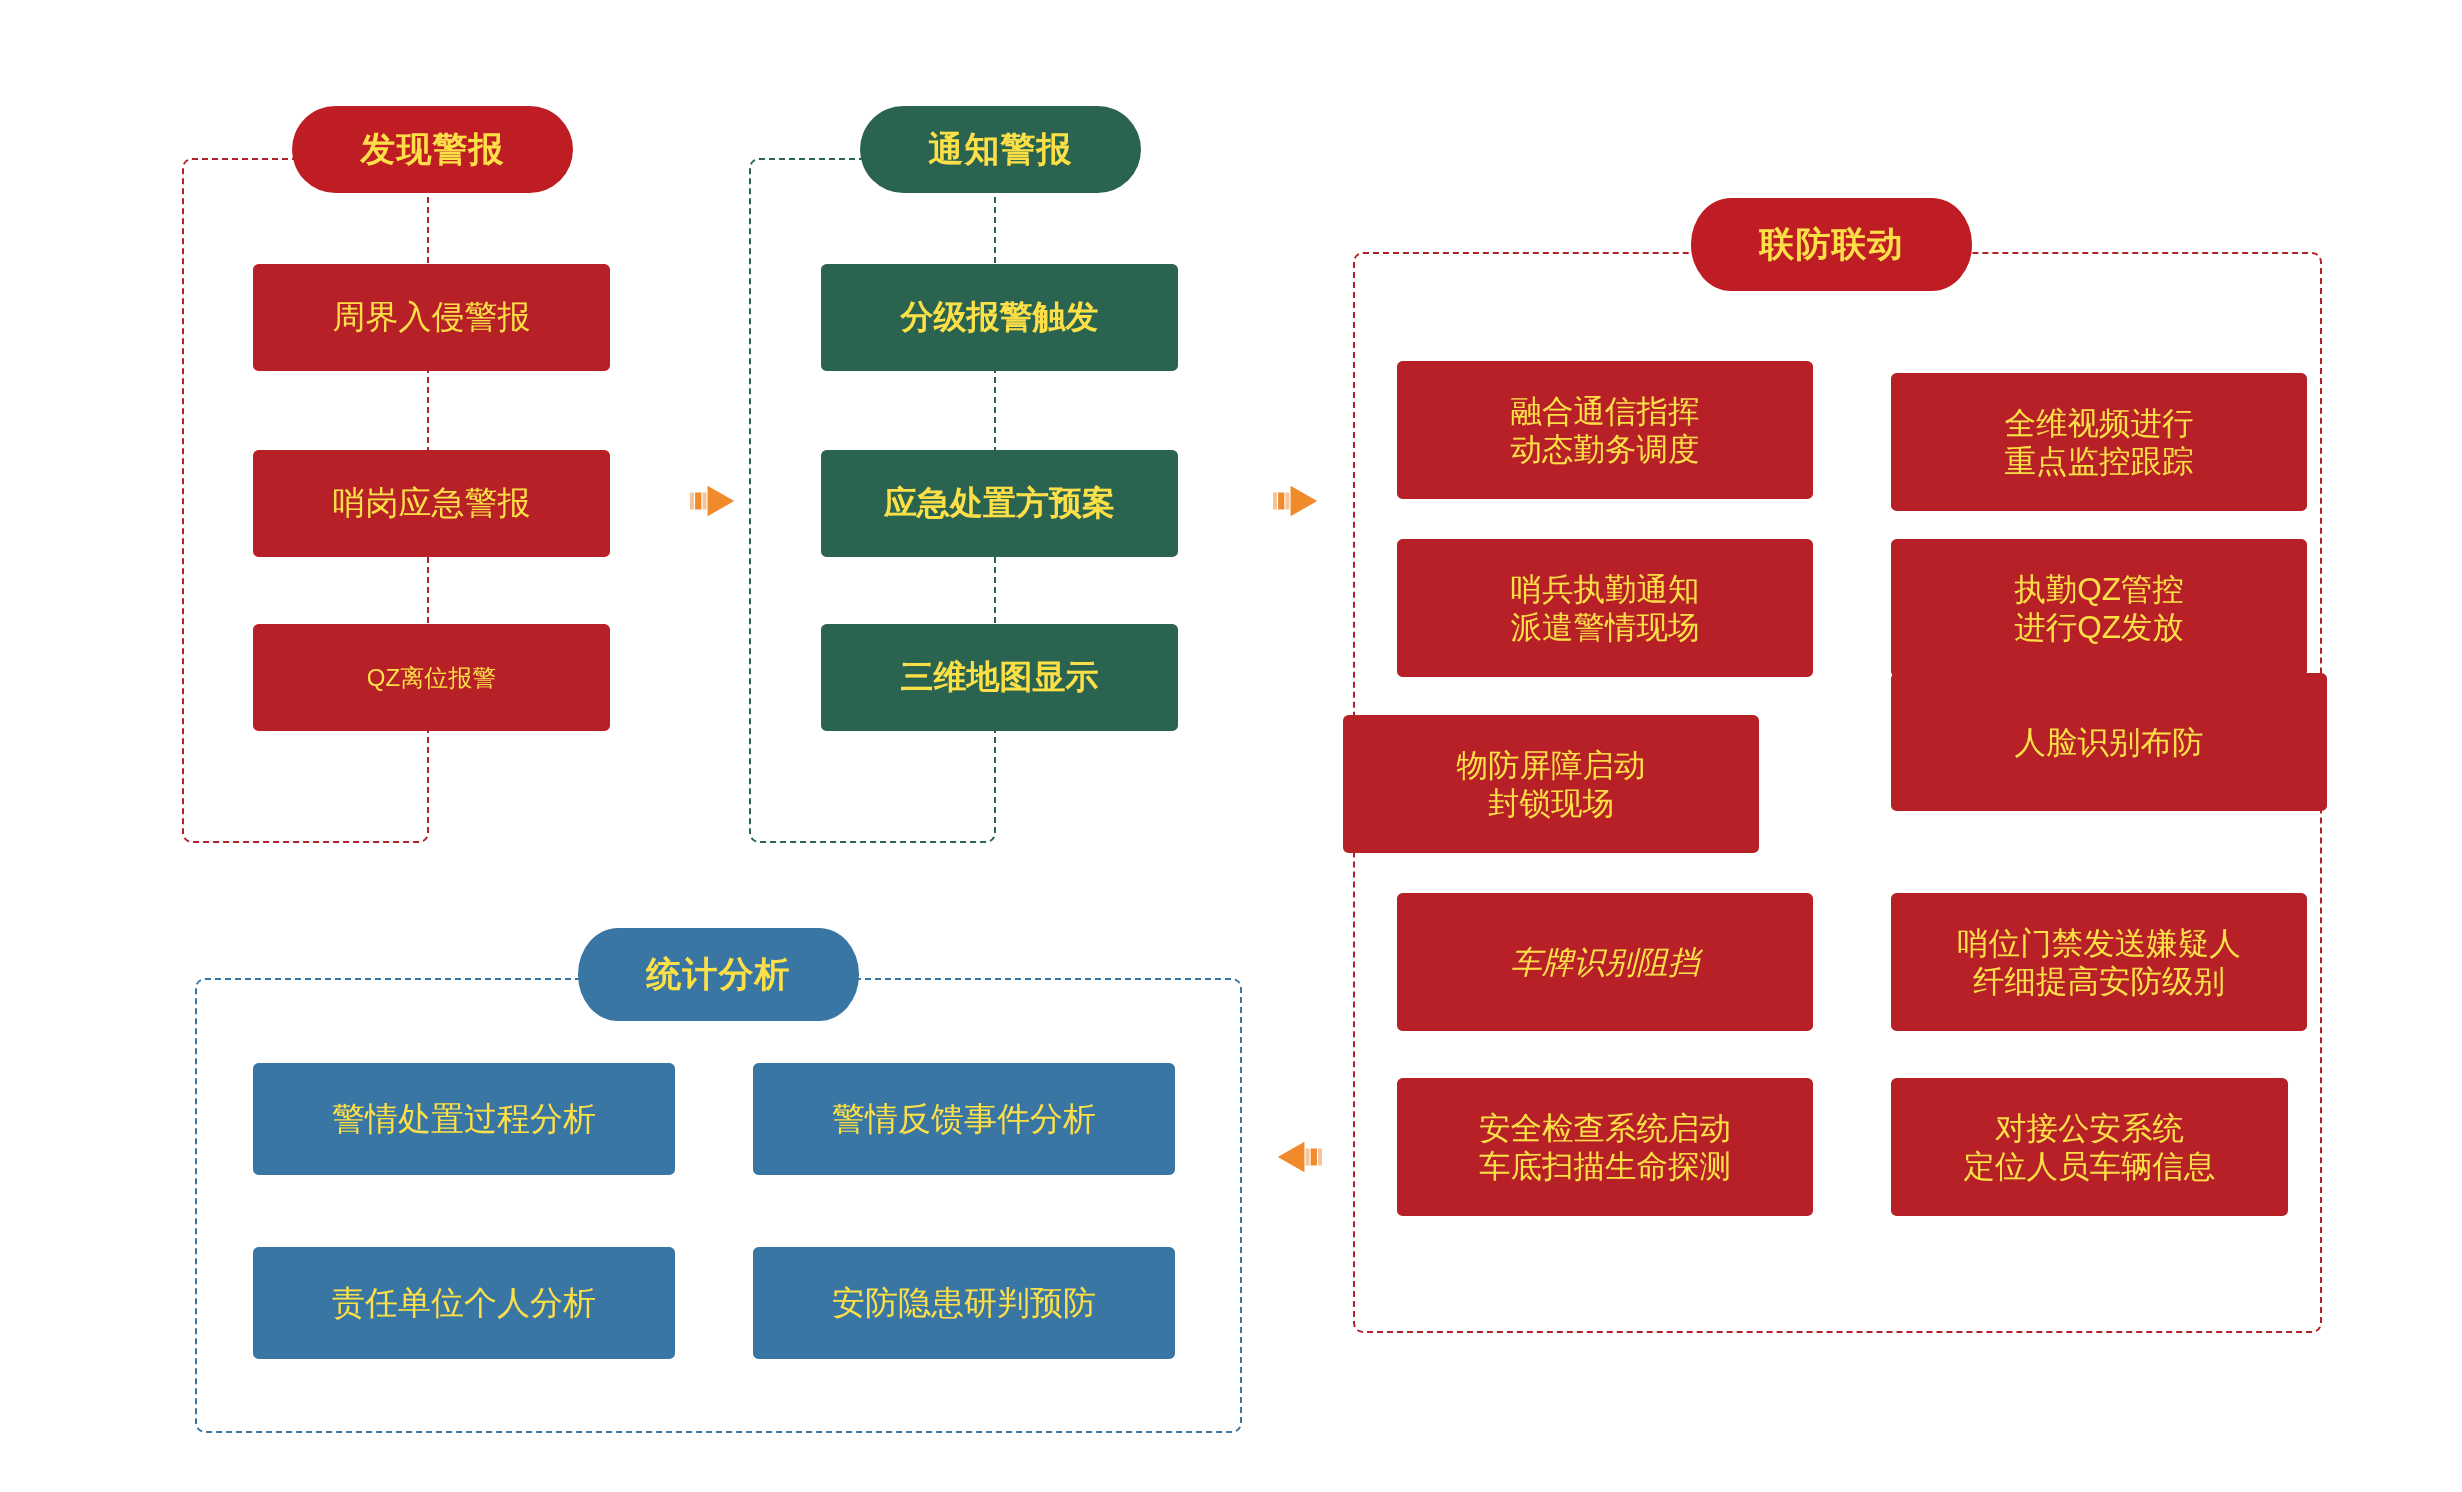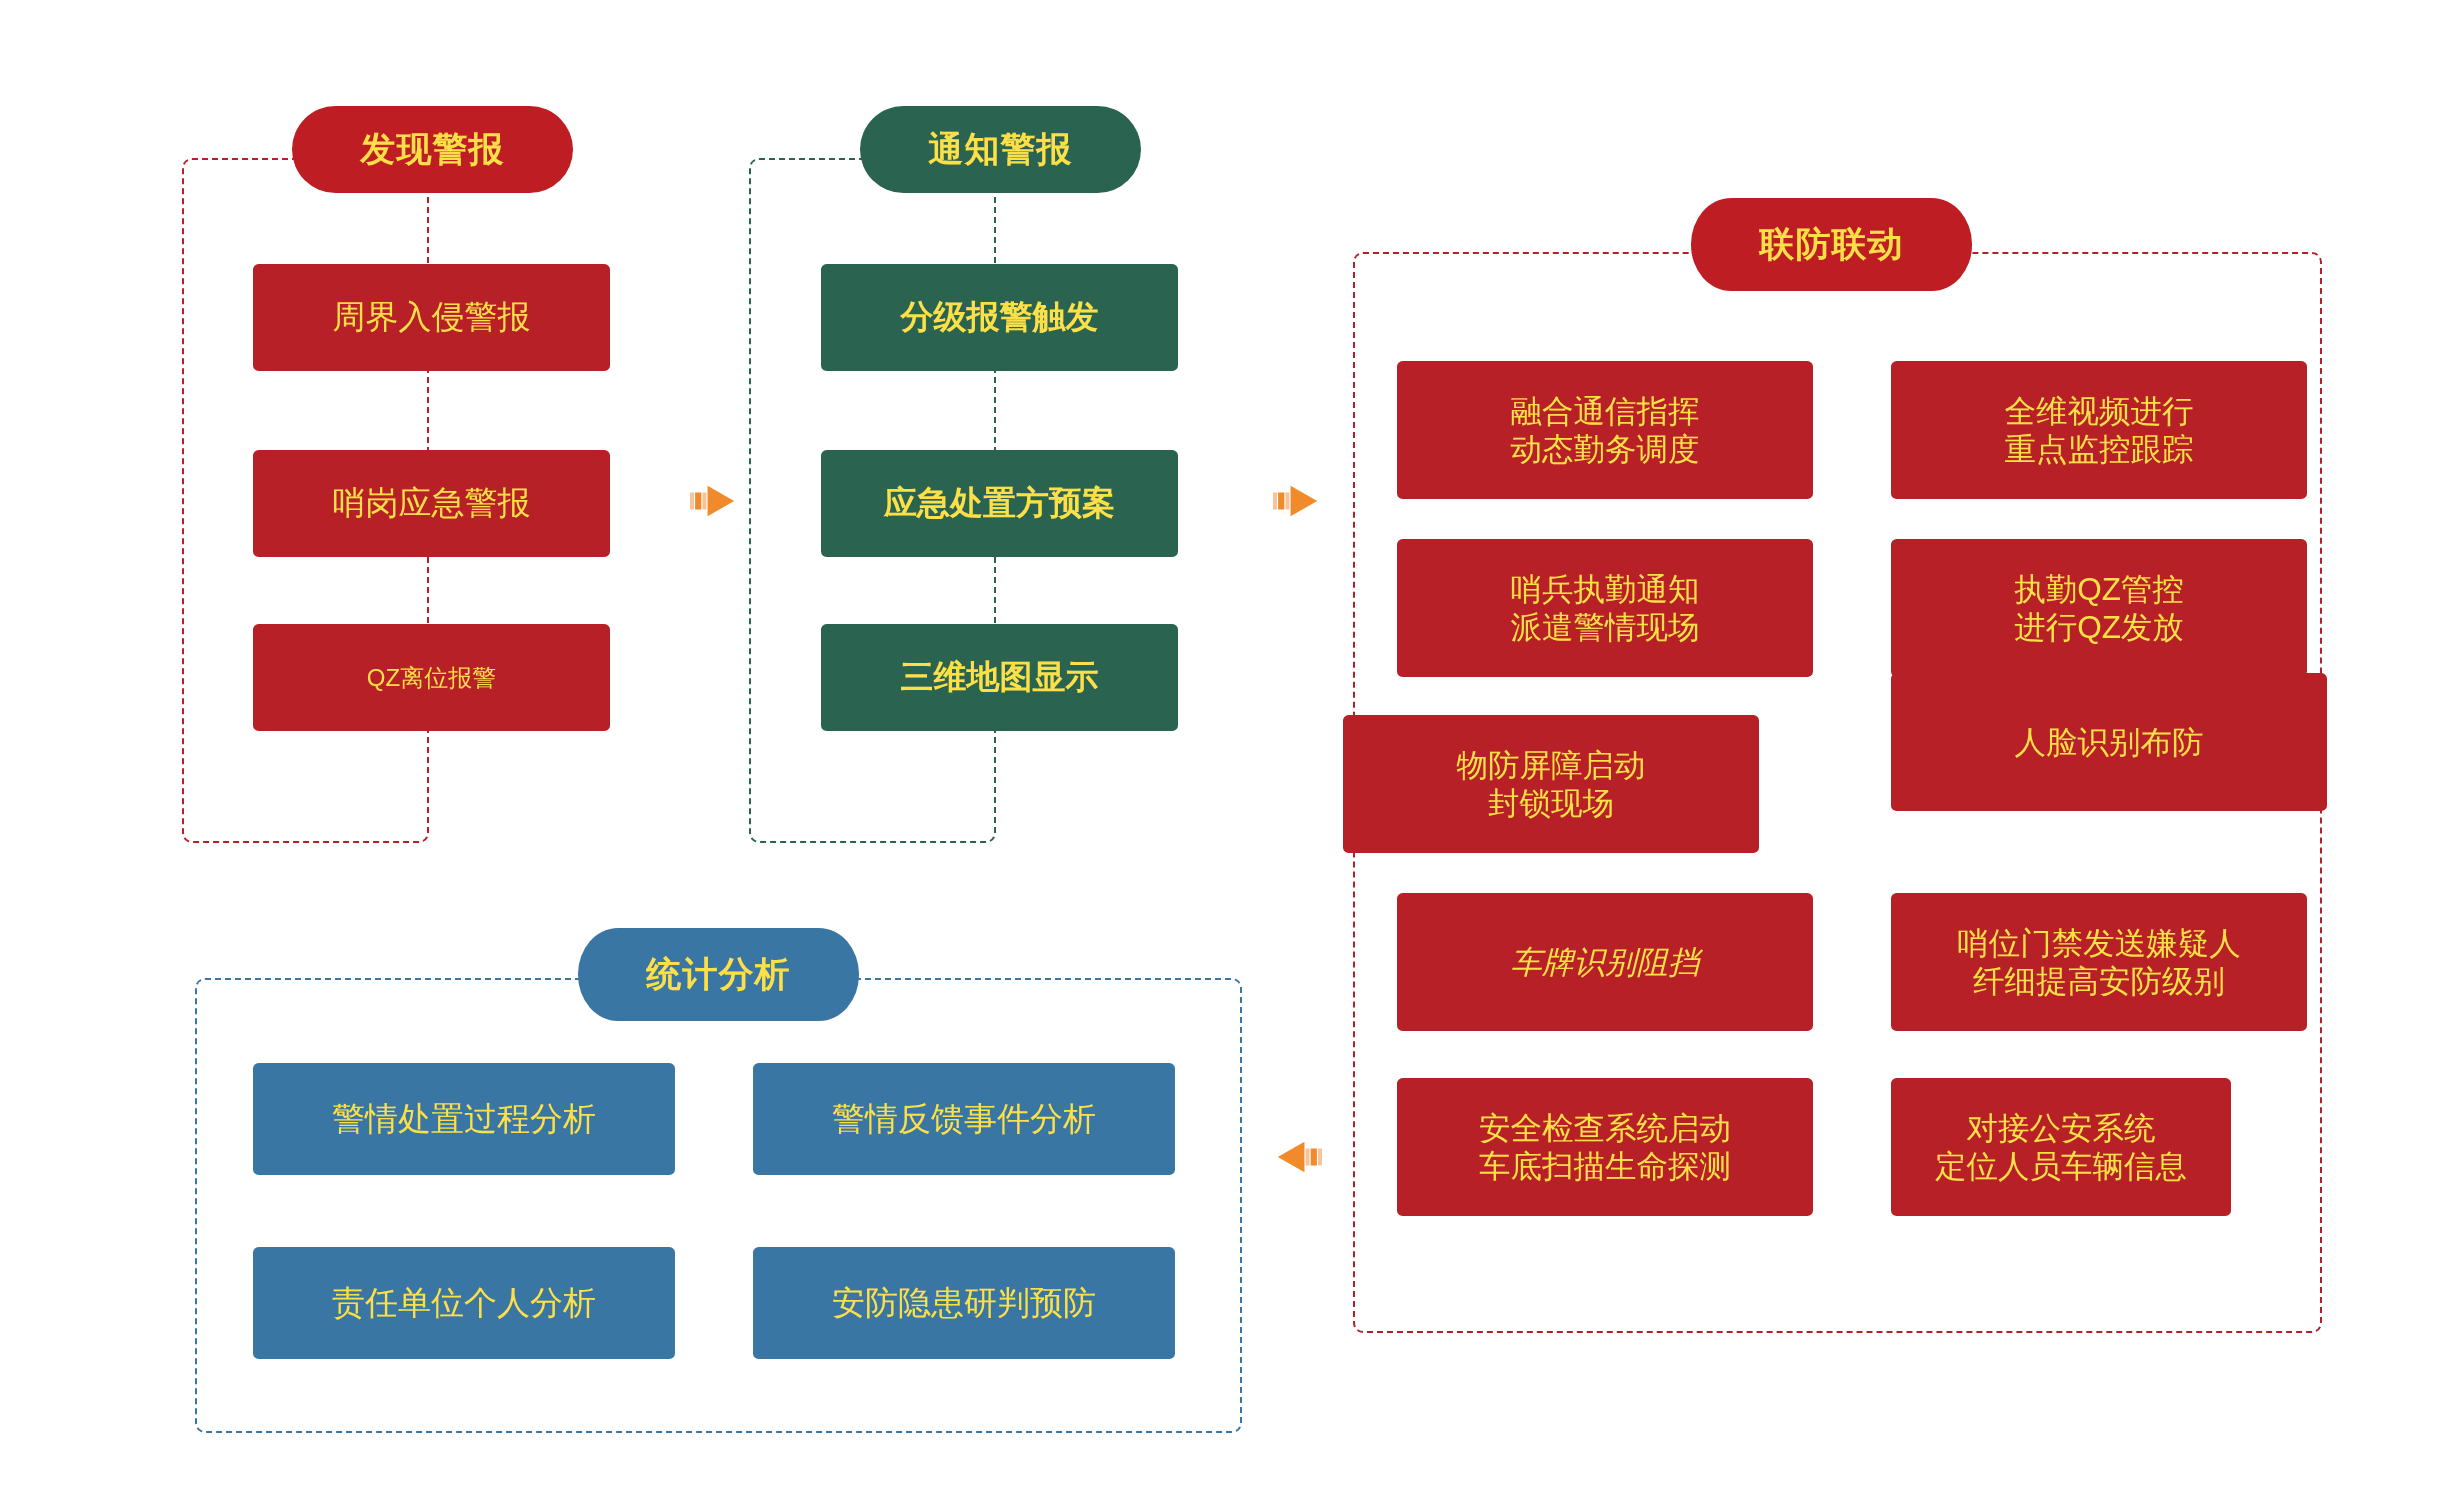--- a/index.html
+++ b/index.html
@@ -112,39 +112,39 @@
       <path d="M31 10 L31 24 L31 24 L31 50 L31 64 L78 37 Z" fill="#F08A2B"></path>
     </svg>
   </div>
 
   <div class="panel red" style="left:1353px; top:252px; width:969px; height:1081px; border-width:2.8px;"></div>
 
   <div class="pill red" style="left:1691px; top:198px; width:281px; height:93px; border-radius:40px/46px; font-size:35px;">联防联动</div>
 
   <div class="box red" style="left:1397px; top:361px; width:416px; height:138px; font-size:31.5px;">融合通信指挥
 动态勤务调度</div>
-  <div class="box red" style="left:1891px; top:361px; width:416px; height:138px; font-size:31.5px;">全维视频进行
+  <div class="box red" style="left:1891px; top:373px; width:416px; height:138px; font-size:31.5px;">全维视频进行
 重点监控跟踪</div>
 
   <div class="box red" style="left:1397px; top:539px; width:416px; height:138px; font-size:31.5px;">哨兵执勤通知
 派遣警情现场</div>
   <div class="box red" style="left:1891px; top:539px; width:416px; height:138px; font-size:31.5px;">执勤QZ管控
 进行QZ发放</div>
 
   <div class="box red" style="left:1343px; top:715px; width:416px; height:138px; font-size:31.5px;">物防屏障启动
 封锁现场</div>
   <div class="box red" style="left:1891px; top:673px; width:436px; height:138px; font-size:31.5px;">人脸识别布防</div>
 
   <div class="box red" style="left:1397px; top:893px; width:416px; height:138px; font-size:31.5px;font-style:italic;">车牌识别阻挡</div>
   <div class="box red" style="left:1891px; top:893px; width:416px; height:138px; font-size:31.5px;">哨位门禁发送嫌疑人
 纤细提高安防级别</div>
 
   <div class="box red" style="left:1397px; top:1078px; width:416px; height:138px; font-size:31.5px;">安全检查系统启动
 车底扫描生命探测</div>
-  <div class="box red" style="left:1891px; top:1078px; width:340px; height:138px; font-size:31.5px;">对接公安系统
+  <div class="box red" style="left:1891px; top:1078px; width:397px; height:138px; font-size:31.5px;">对接公安系统
 定位人员车辆信息</div>
 
   <div class="arrow" style="left:1271px; top:1136px;">
     <svg viewBox="0 0 90 74" width="51" height="42" aria-hidden="true">
       <rect x="83" y="22" width="7" height="30" fill="#F6C49A"></rect>
       <rect x="70" y="22" width="11" height="30" fill="#F08A2B"></rect>
       <rect x="61" y="22" width="7" height="30" fill="#F6C49A"></rect>
       <path d="M59 10 L59 24 L59 24 L59 50 L59 64 L12 37 Z" fill="#F08A2B"></path>
     </svg>
   </div>

